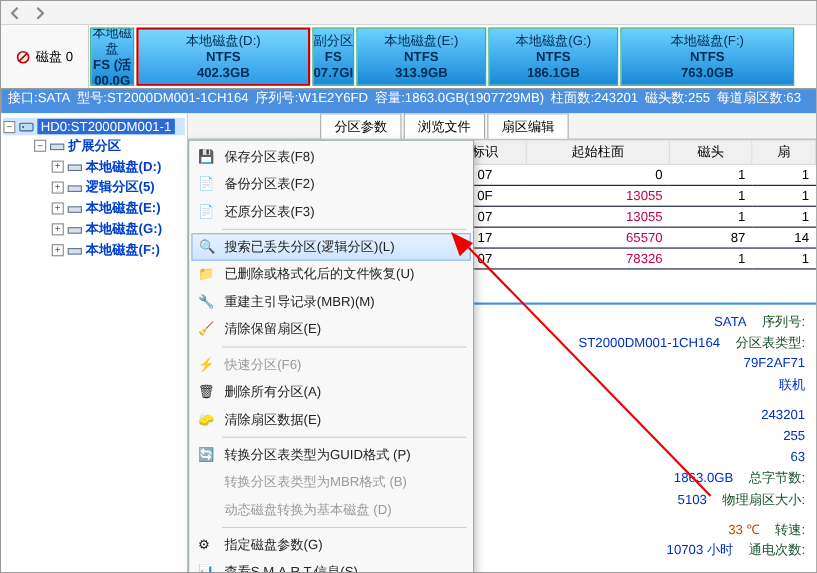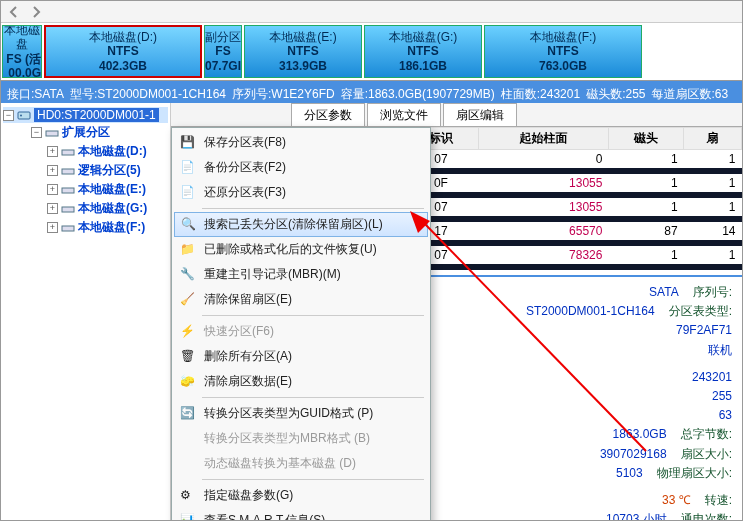--- a/index.html
+++ b/index.html
@@ -3,37 +3,37 @@
 <meta charset="utf-8">
 <style>
 *{box-sizing:border-box;margin:0;padding:0;font-family:"Microsoft YaHei","SimSun",sans-serif;font-size:12px}
 body{width:743px;height:521px;overflow:hidden;background:#fff;border:1px solid #999;position:relative}
 .toolbar{height:22px;border-bottom:1px solid #ccc;display:flex;align-items:center;padding:0 6px;gap:8px;background:#f4f4f4}
 .tb-ico{width:14px;height:14px;display:inline-block}
 .disk-strip{height:58px;display:flex;align-items:stretch;border-bottom:1px solid #999;background:#fff}
 .disk-label{width:80px;display:flex;align-items:center;justify-content:center;border-right:1px solid #ccc;background:#f8f8f8}
 .partition{flex:0 0 auto;border:1px solid #2a6;margin:2px 1px;display:flex;flex-direction:column;align-items:center;justify-content:center;text-align:center;line-height:1.2;background:linear-gradient(#6bd0ff,#1a8ad8);color:#002b55;font-size:11px;overflow:hidden}
 .partition.sel{border:2px solid #c00;background:linear-gradient(#7ad6ff,#2f9be6)}
-.info-bar{height:22px;background:#4a8fe0;color:#fff;display:flex;align-items:flex-end;padding:0 6px;font-size:11px;gap:6px;white-space:nowrap;overflow:hidden}
+.info-bar{height:22px;background:#4a8fe0;color:#fff;display:flex;align-items:flex-start;padding:0 6px;font-size:11px;gap:6px;white-space:nowrap;overflow:hidden}
 .main{display:flex;height:calc(521px - 22px - 58px - 22px);position:relative}
 .tree{width:170px;border-right:1px solid #ccc;background:#fff;padding:4px 2px;overflow:hidden}
 .tree-row{display:flex;align-items:center;gap:3px;padding:1px 0;white-space:nowrap;font-size:12px}
 .tree-row.sel{background:#cde5ff}
 .ex{width:11px;height:11px;border:1px solid #888;display:inline-flex;align-items:center;justify-content:center;font-size:9px;line-height:1;color:#555;background:#fff;flex-shrink:0}
 .ico{width:14px;height:14px;flex-shrink:0}
 .tree .ind2{padding-left:28px}
 .tree .ind3{padding-left:44px}
 .blue{color:#0040d0;font-weight:bold}
 .right{flex:1;display:flex;flex-direction:column;overflow:hidden}
 .tabs{height:24px;display:flex;border-bottom:1px solid #aaa;background:#f4f4f4;padding-left:120px}
 .tab{padding:3px 12px;border:1px solid #aaa;border-bottom:none;background:#fff;margin-right:2px;cursor:pointer;font-size:12px}
 .grid{height:150px;overflow:hidden;border-bottom:2px solid #4a8fe0}
 .grid table{width:100%;border-collapse:collapse;font-size:11px}
-.grid th{background:#f0f0f0;border:1px solid #ddd;padding:2px 4px;font-weight:bold;text-align:center;white-space:nowrap}
-.grid td{border-bottom:6px solid #0f172a;padding:2px 6px;text-align:right;white-space:nowrap}
+.grid th{background:#f0f0f0;border:1px solid #ddd;padding:2px 4px;font-weight:normal;text-align:center;white-space:nowrap}
+.grid td{border-bottom:1px solid #0f172a;padding:2px 6px;text-align:right;white-space:nowrap}
 .grid td.l{text-align:center}
 .grid .v-ntfs{color:#0030c0}
 .grid .v-red{color:#c00050}
 .detail{flex:1;padding:6px 10px;font-size:11px;line-height:1.6;text-align:right;color:#333;overflow:hidden}
 .detail .k{color:#14532d;margin-left:14px}
 .detail .v{color:#0030c0;display:inline-block;min-width:70px;}
 .detail .temp{color:#d04000}
 .ctx-menu{position:absolute;left:170px;top:126px;width:260px;background:#f8f8f8;border:1px solid #9aa;box-shadow:3px 3px 8px rgba(0,0,0,.25);z-index:50;padding:2px}
 .ctx-row{display:flex;align-items:center;gap:8px;padding:4px 6px 4px 30px;position:relative;font-size:12px;color:#222}
 .ctx-row.dis{color:#9a9a9a}
@@ -55,22 +55,31 @@
       </svg>
     </span>
   <span class="tb-ico">
       <svg viewBox="0 0 14 14">
         <path d="M5 2l5 5-5 5" fill="none" stroke="#888" stroke-width="2"></path>
       </svg>
     </span>
 </div>
 
 <div class="disk-strip">
+  <div class="disk-label">
+    <span class="tb-ico">
+        <svg viewBox="0 0 14 14">
+          <circle cx="7" cy="7" r="5" fill="none" stroke="#c00" stroke-width="1.5"></circle>
+          <line x1="3" y1="11" x2="11" y2="3" stroke="#c00" stroke-width="1.5"></line>
+        </svg>
+      </span>
+    <span style="margin-left:4px">磁盘 0</span>
+  </div>
   <div id="parts" style="display:flex;flex:1;overflow:hidden">
-      <div class="partition" style="width: 40px; align-items: flex-end;">
+      <div class="partition" style="width: 40px;">
         <div>本地磁盘</div>
         <div><b>FS (活</b></div>
         <div><b>00.0G</b></div>
       </div>
       <div class="partition sel" style="width: 158px;">
         <div>本地磁盘(D:)</div>
         <div><b>NTFS</b></div>
         <div><b>402.3GB</b></div>
       </div>
       <div class="partition" style="width: 38px;">
@@ -241,21 +250,20 @@
     <div class="detail">
       <div><span class="v">SATA</span><span class="k">序列号:</span></div>
       <div><span class="v">ST2000DM001-1CH164</span><span class="k">分区表类型:</span></div>
       <div><span class="v">79F2AF71</span></div>
       <div><span class="v">联机</span></div>
       <div style="height:8px"></div>
       <div><span class="v">243201</span></div>
       <div><span class="v">255</span></div>
       <div><span class="v">63</span></div>
       <div><span class="v">1863.0GB</span><span class="k">总字节数:</span></div>
-      <div><span class="v">3907029168</span><span class="k">扇区大小:</span></div>
       <div><span class="v">5103</span><span class="k">物理扇区大小:</span></div>
       <div style="height:8px"></div>
       <div><span class="v temp">33 ℃</span><span class="k">转速:</span></div>
       <div><span class="v">10703 小时</span><span class="k">通电次数:</span></div>
 
     </div>
   </div>
 </div>
 
 <div class="ctx-menu" id="ctx">
@@ -267,21 +275,21 @@
       <span class="ctx-ico">📄</span>
       <span>备份分区表(F2)</span>
     </div>
     <div class="ctx-row">
       <span class="ctx-ico">📄</span>
       <span>还原分区表(F3)</span>
     </div>
     <div class="ctx-sep"></div>
     <div class="ctx-row hov">
       <span class="ctx-ico">🔍</span>
-      <span>搜索已丢失分区(清除保留扇区)(L)</span>
+      <span>搜索已丢失分区(逻辑分区)(L)</span>
     </div>
     <div class="ctx-row">
       <span class="ctx-ico">📁</span>
       <span>已删除或格式化后的文件恢复(U)</span>
     </div>
     <div class="ctx-row">
       <span class="ctx-ico">🔧</span>
       <span>重建主引导记录(MBR)(M)</span>
     </div>
     <div class="ctx-row">

